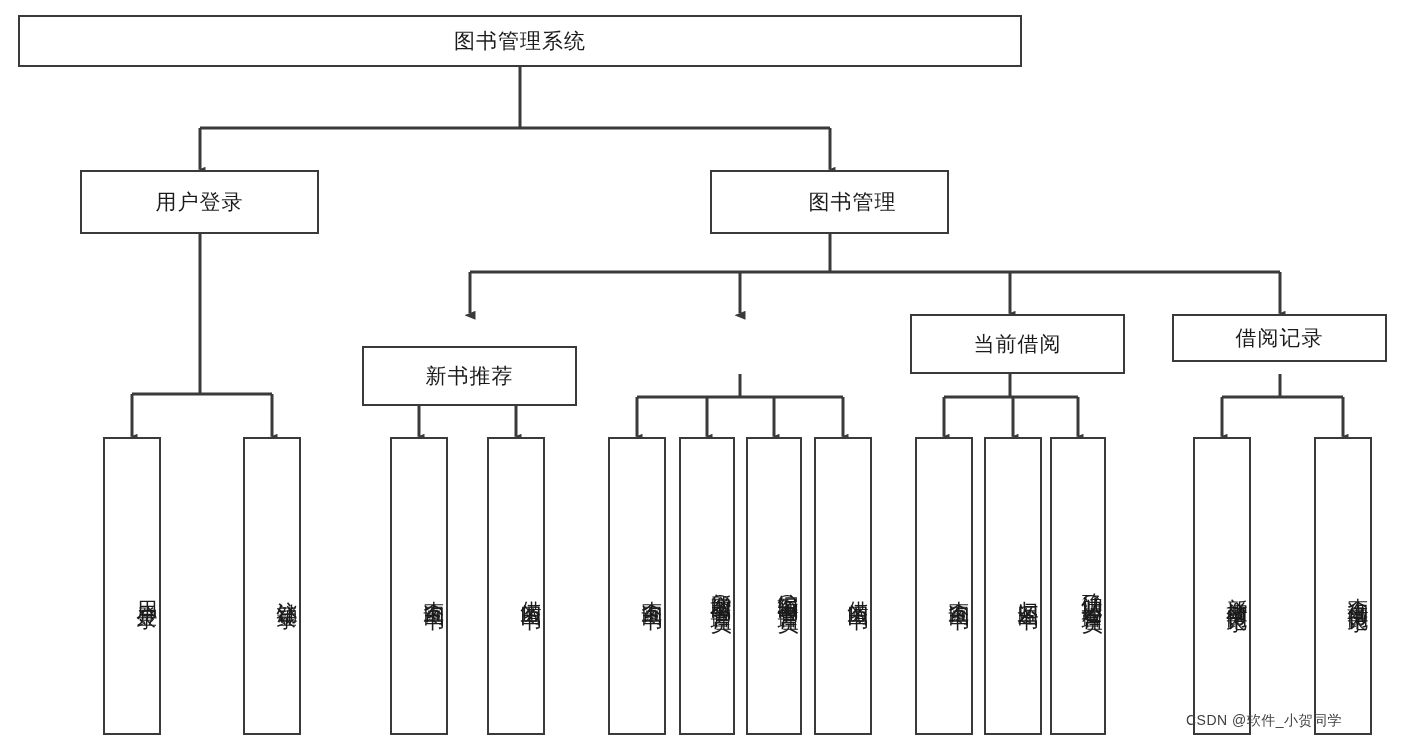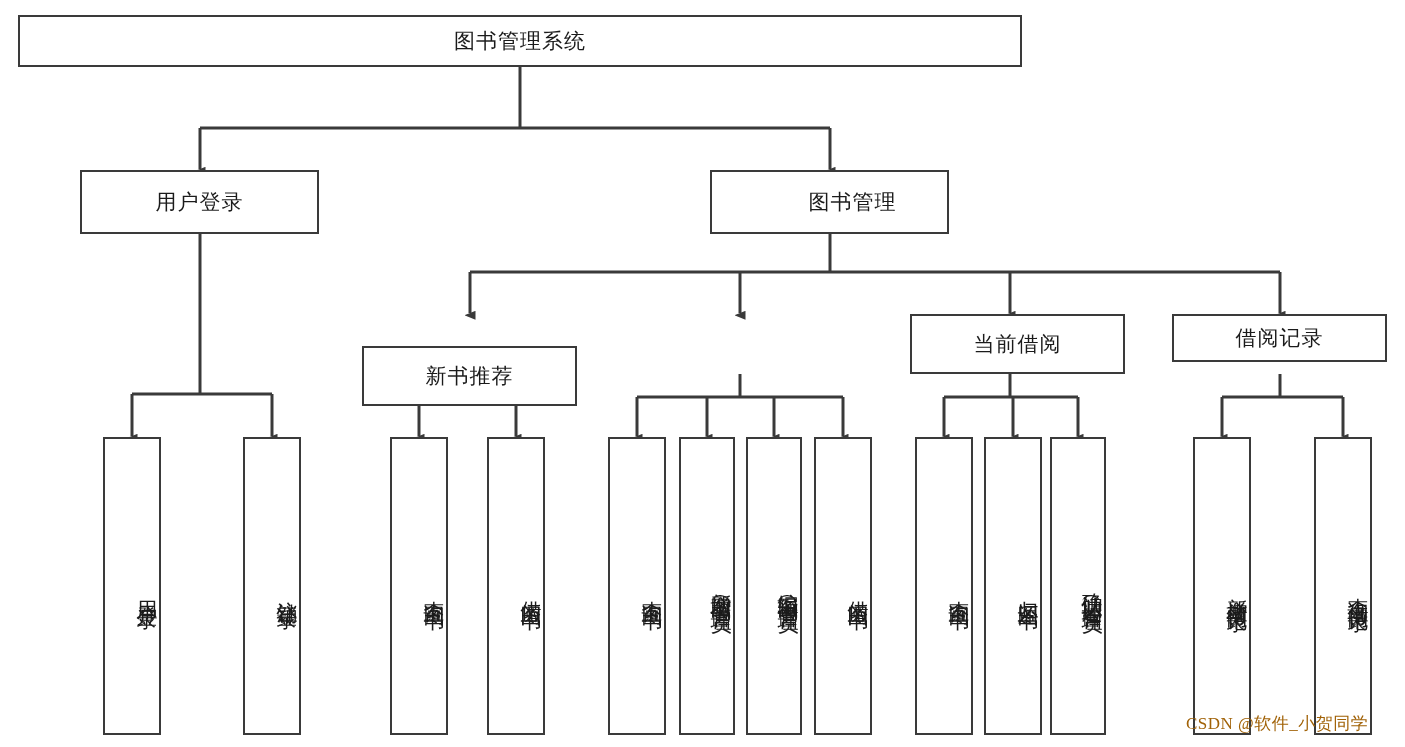--- a/index.html
+++ b/index.html
@@ -52,26 +52,26 @@
     justify-content: center;
     padding-top: 8px;
   }
   .node.vert.tall-text {
     padding-top: 6px;
   }
   .watermark {
     position: absolute;
     left: 1186px;
     top: 712px;
-    font-size: 17px;
-    color: #a16207;
+    font-size: 14px;
+    color: #404040;
     letter-spacing: 0.5px;
     white-space: nowrap;
     z-index: 3;
-    font-family: Liberation Serif, serif;
+    font-family: Liberation Sans, sans-serif;
   }
 </style>
 </head>
 <body>
 
 <div id="canvas">
 
   <svg id="wires" viewBox="0 0 1405 747" width="1405" height="747" xmlns="http://www.w3.org/2000/svg">
     <defs>
       <marker id="arrowhead" markerWidth="9" markerHeight="11" refX="2.2" refY="5.5" orient="auto" markerUnits="userSpaceOnUse">

